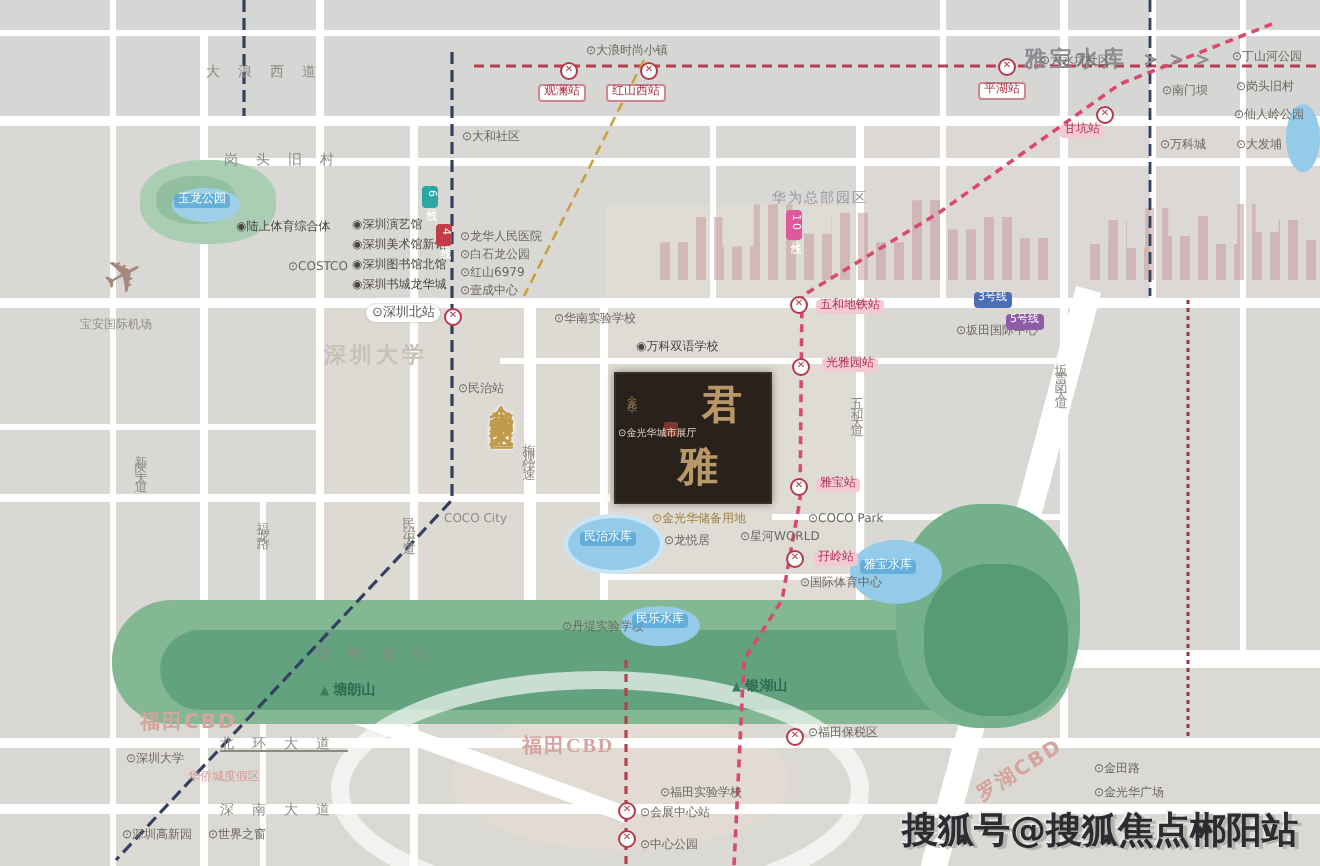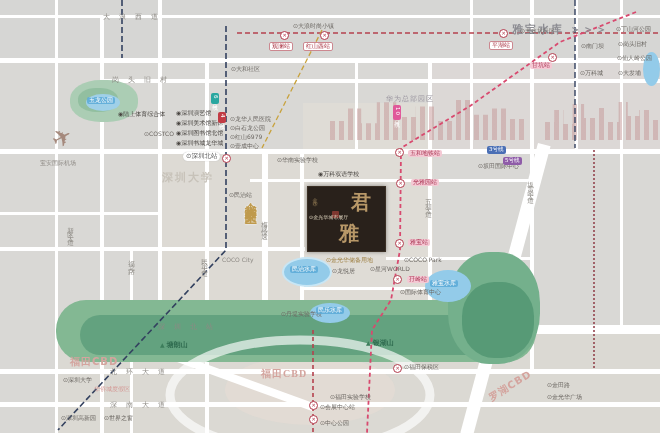--- a/index.html
+++ b/index.html
@@ -128,21 +128,21 @@
 
   <div id="logo">
     <div class="brand">金光华</div>
     <div class="ch1">君</div>
     <div class="seal"></div>
     <div class="ch2">雅</div>
   </div>
 
   <div class="layer" id="label-layer" style="z-index:6;">
       <div class="ml tiny-gray" style="left: 40px; top: 160px;">宝安国际机场</div>
-      <div class="ml road-h" style="left: 103px; top: 13px;">大浪西道</div>
+      <div class="ml road-h" style="left: 103px; top: 32px;">大浪西道</div>
       <div class="ml road-h" style="left: 112px; top: 76px;">岗头旧村</div>
       <div class="ml poi" style="left: 293px; top: 23px;">⊙大浪时尚小镇</div>
       <div class="ml poi" style="left: 231px; top: 66px;">⊙大和社区</div>
       <div class="ml red-tag" style="left: 269px; top: 42px;">观澜站</div>
       <div class="ml red-tag" style="left: 303px; top: 42px;">红山西站</div>
       <div class="ml red-tag" style="left: 489px; top: 41px;">平湖站</div>
       <div class="ml pink-tag" style="left: 530px; top: 62px;">甘坑站</div>
       <div class="ml poi" style="left: 520px; top: 28px;">⊙大水坑社区</div>
       <div class="ml poi" style="left: 616px; top: 26px;">⊙丁山河公园</div>
       <div class="ml poi" style="left: 581px; top: 43px;">⊙南门坝</div>
@@ -188,21 +188,21 @@
       <div class="ml mountain" style="left: 160px; top: 341px;">塘朗山</div>
       <div class="ml mountain" style="left: 366px; top: 339px;">银湖山</div>
       <div class="ml water-label" style="left: 290px; top: 266px;">民治水库</div>
       <div class="ml water-label" style="left: 430px; top: 280px;">雅宝水库</div>
       <div class="ml water-label" style="left: 316px; top: 307px;">民乐水库</div>
       <div class="ml poi" style="left: 281px; top: 311px;">⊙丹堤实验学校</div>
       <div class="ml road-h" style="left: 158px; top: 323px;">深圳北站</div>
       <div class="ml cbd-pink" style="left: 70px; top: 356px;">福田CBD</div>
       <div class="ml cbd-pink" style="left: 261px; top: 368px; font-family: Liberation Serif, serif;">福田CBD</div>
       <div class="ml cbd-pink" style="left: 486px; top: 380px; transform: rotate(-32deg);">罗湖CBD</div>
-      <div class="ml road-h" style="left: 110px; top: 368px;">北环大道</div>
+      <div class="ml road-h" style="left: 110px; top: 368px; text-decoration: underline;">北环大道</div>
       <div class="ml road-h" style="left: 110px; top: 401px;">深南大道</div>
       <div class="ml poi" style="left: 63px; top: 377px;">⊙深圳大学</div>
       <div class="ml pink-small" style="left: 94px; top: 386px;">华侨城度假区</div>
       <div class="ml poi" style="left: 61px; top: 415px;">⊙深圳高新园</div>
       <div class="ml poi" style="left: 104px; top: 415px;">⊙世界之窗</div>
       <div class="ml poi" style="left: 330px; top: 394px;">⊙福田实验学校</div>
       <div class="ml poi" style="left: 320px; top: 404px;">⊙会展中心站</div>
       <div class="ml poi" style="left: 320px; top: 420px;">⊙中心公园</div>
       <div class="ml poi" style="left: 404px; top: 364px;">⊙福田保税区</div>
       <div class="ml poi" style="left: 547px; top: 382px;">⊙金田路</div>
@@ -219,14 +219,15 @@
       <div class="st" style="left: 309px; top: 401px;">✕</div>
       <div class="st" style="left: 309px; top: 415px;">✕</div>
       <div class="st" style="left: 393px; top: 364px;">✕</div>
       <div class="badge v" style="left: 211px; top: 93px; background: rgb(42, 167, 160);">6号线</div>
       <div class="badge v" style="left: 218px; top: 112px; background: rgb(194, 60, 69);">4号线</div>
       <div class="badge v" style="left: 393px; top: 105px; background: rgb(224, 88, 154);">10号线</div>
       <div class="badge" style="left: 487px; top: 146px; background: rgb(74, 111, 181);">3号线</div>
       <div class="badge" style="left: 503px; top: 157px; background: rgb(143, 92, 168);">5号线</div>
     </div>
 
+  <div id="watermark">搜狐号@搜狐焦点郴阳站</div>
 
 </div>
 
 </body></html>

